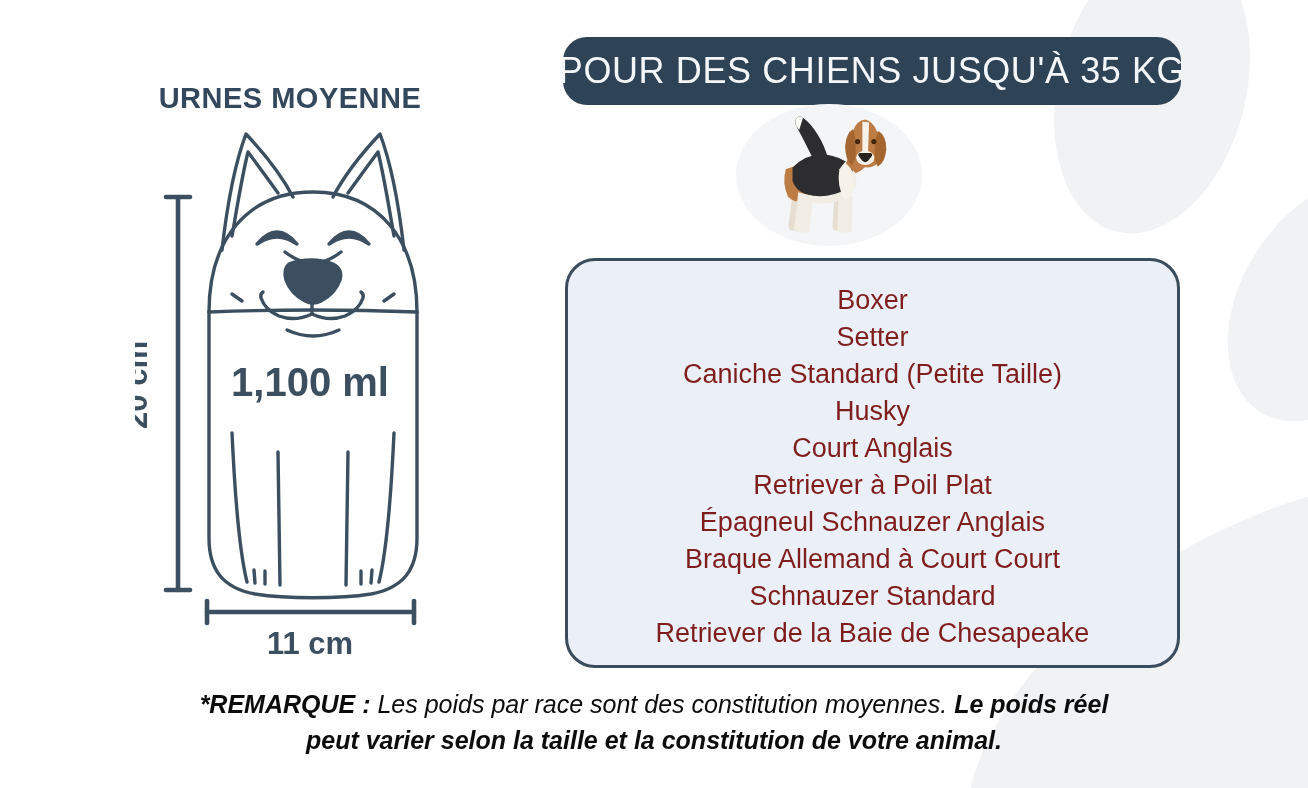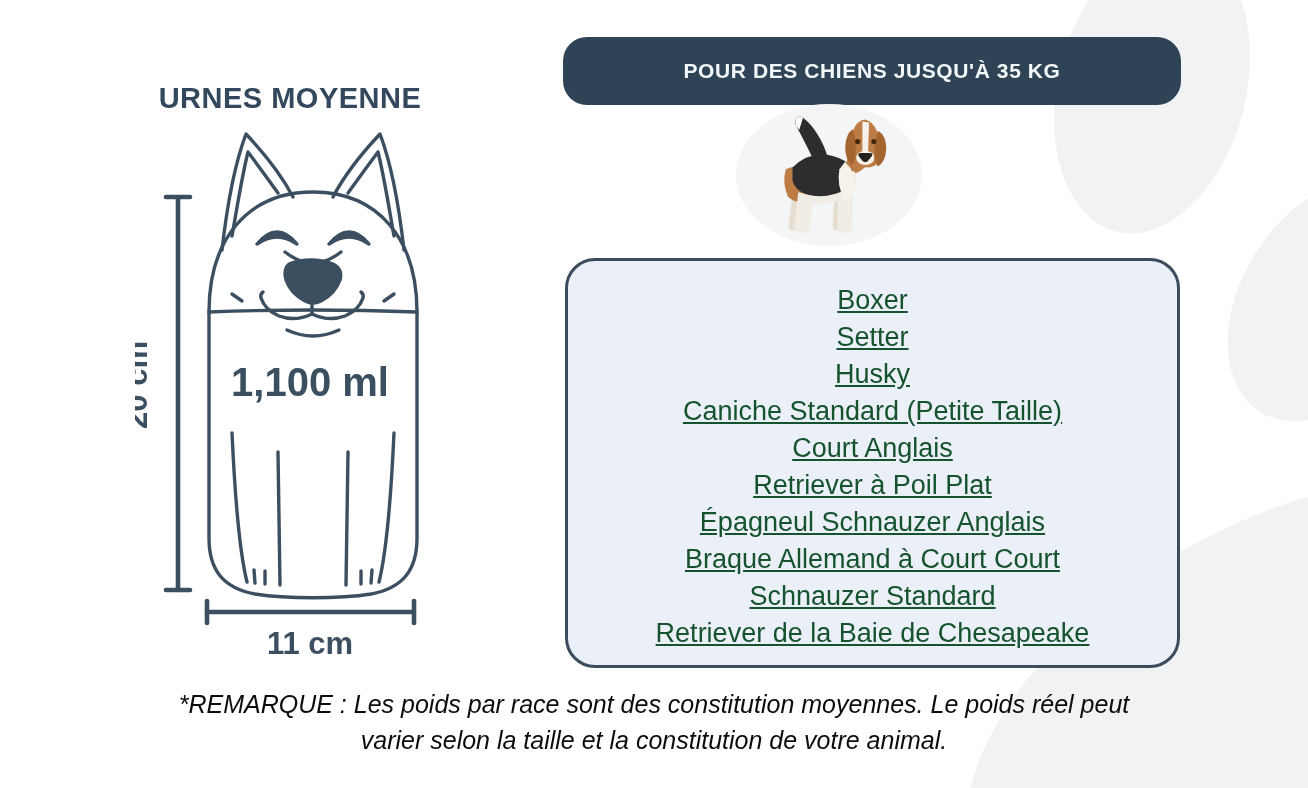--- a/index.html
+++ b/index.html
@@ -16,42 +16,42 @@
     font-size:29px;font-weight:bold;letter-spacing:.5px;color:#33485c;
   }
   .urn-svg{position:absolute;left:135px;top:118px;width:310px;height:545px;}
 
   
   .header-pill{
     position:absolute;left:563px;top:37px;width:618px;height:68px;
     background:#2f4356;border-radius:24px;display:flex;align-items:center;justify-content:center;
   }
   .header-pill span{
-    color:#f4f7f9;font-size:21px;font-weight:bold;letter-spacing:.6px;white-space:nowrap;
+    color:#f4f7f9;font-size:36px;font-weight:normal;letter-spacing:.6px;white-space:nowrap;
   }
   .beagle-bg{
     position:absolute;left:736px;top:104px;width:186px;height:142px;border-radius:50%;
     background:#f4f5f7;
   }
   .beagle{position:absolute;left:752px;top:110px;width:148px;height:134px;}
   .breed-box{
     position:absolute;left:565px;top:258px;width:615px;height:410px;box-sizing:border-box;
     background:#ebeff7;border:3px solid #3b4c5c;border-radius:30px;
     padding-top:21px;text-align:center;
   }
   .breed-row{
-    font-size:27px;line-height:37px;color:#14532d;white-space:nowrap;text-decoration:underline;
+    font-size:27px;line-height:37px;color:#7f1d1d;white-space:nowrap;
   }
 
   
   .note{
     position:absolute;left:174px;top:686px;width:960px;text-align:center;
     font-style:italic;font-size:25px;line-height:36px;color:#0c0c0c;
   }
-  .note .b{font-weight:normal;margin-top:32px;}
+  .note .b{font-weight:bold;margin-top:32px;}
 </style>
 </head>
 <body>
 
 <div class="stage">
 
   <svg class="bg-paw" viewBox="0 0 1308 788" aria-hidden="true">
     <ellipse cx="1152" cy="88" rx="94" ry="148" fill="#f0f2f4" transform="rotate(14 1152 88)"></ellipse>
     <ellipse cx="1330" cy="300" rx="88" ry="132" fill="#f0f2f4" transform="rotate(32 1330 300)"></ellipse>
     <ellipse cx="1300" cy="720" rx="360" ry="205" fill="#f0f2f4" transform="rotate(-27 1300 720)"></ellipse>
@@ -142,22 +142,22 @@
     <ellipse cx="116" cy="50" rx="9.5" ry="7.5" fill="#f6f2ea"></ellipse>
 
     <circle cx="108" cy="33" r="2.7" fill="#42280f"></circle>
     <circle cx="125" cy="33" r="2.7" fill="#42280f"></circle>
     <path d="M111,45 L121,45 Q124,45 123,48 L119,53 Q116,56 113,53 L109,48 Q108,45 111,45 Z" fill="#26211d"></path>
   </svg>
 
   <div class="breed-box">
     <div class="breed-row">Boxer</div>
     <div class="breed-row">Setter</div>
+    <div class="breed-row">Caniche Standard (Petite Taille)</div>
     <div class="breed-row">Husky</div>
-    <div class="breed-row">Caniche Standard (Petite Taille)</div>
     <div class="breed-row">Court Anglais</div>
     <div class="breed-row">Retriever à Poil Plat</div>
     <div class="breed-row">Épagneul Schnauzer Anglais</div>
     <div class="breed-row">Braque Allemand à Court Court</div>
     <div class="breed-row">Schnauzer Standard</div>
     <div class="breed-row">Retriever de la Baie de Chesapeake</div>
   </div>
 
   <div class="note">
     <span class="b">*REMARQUE :</span><span> Les poids par race sont des constitution moyennes. </span><span class="b">Le poids réel peut varier selon la taille et la constitution de votre animal.</span>

